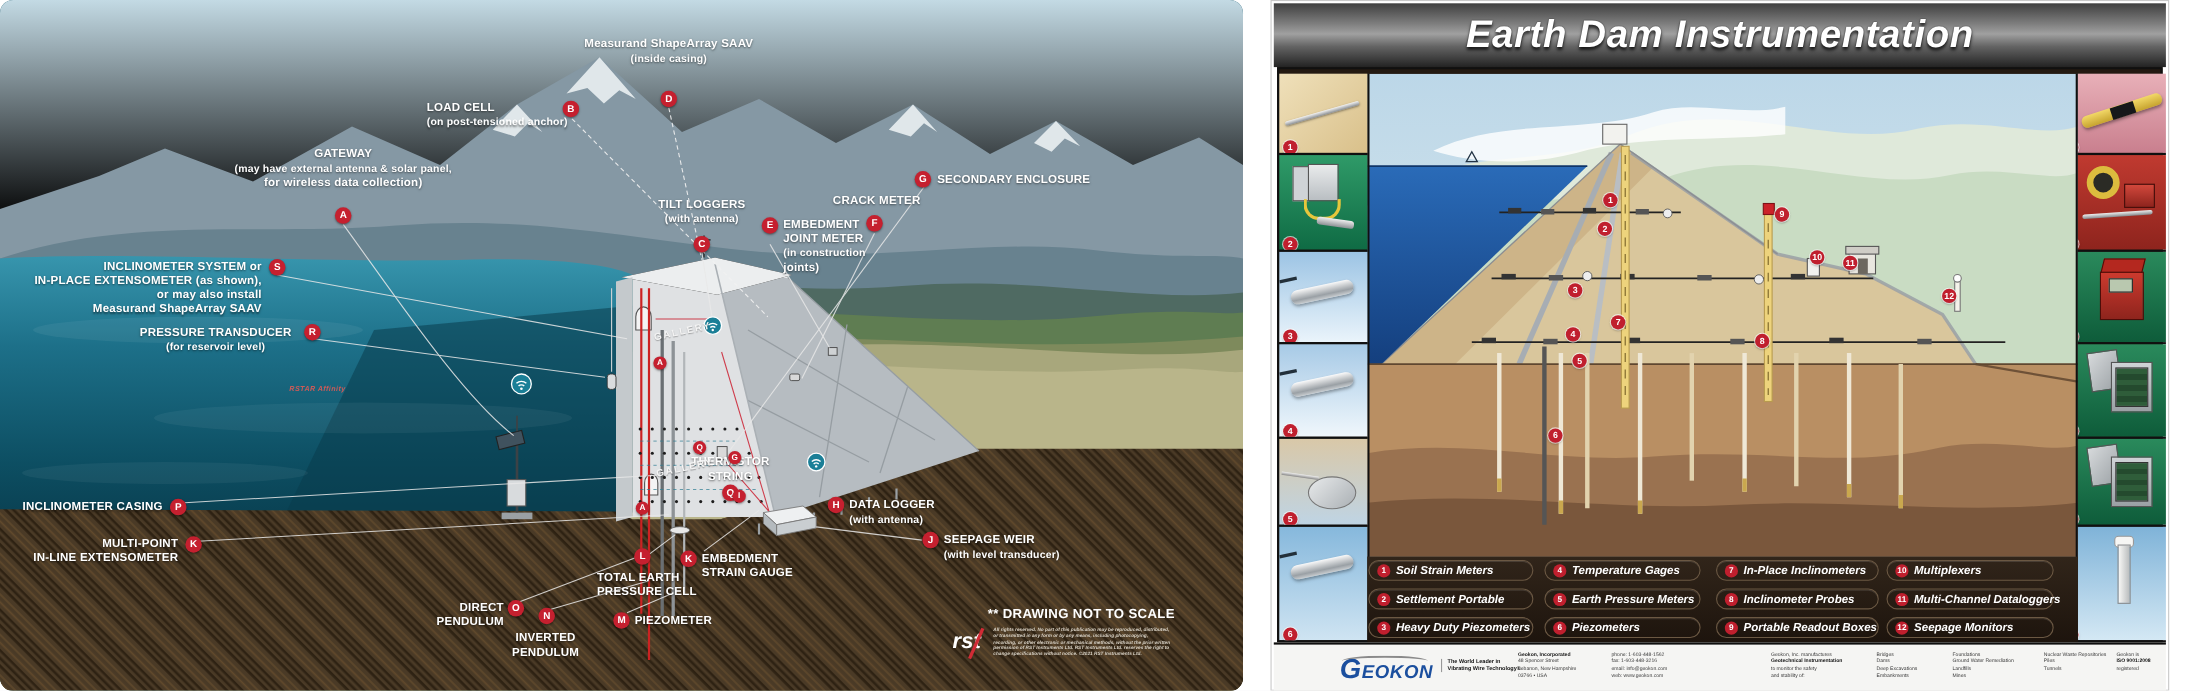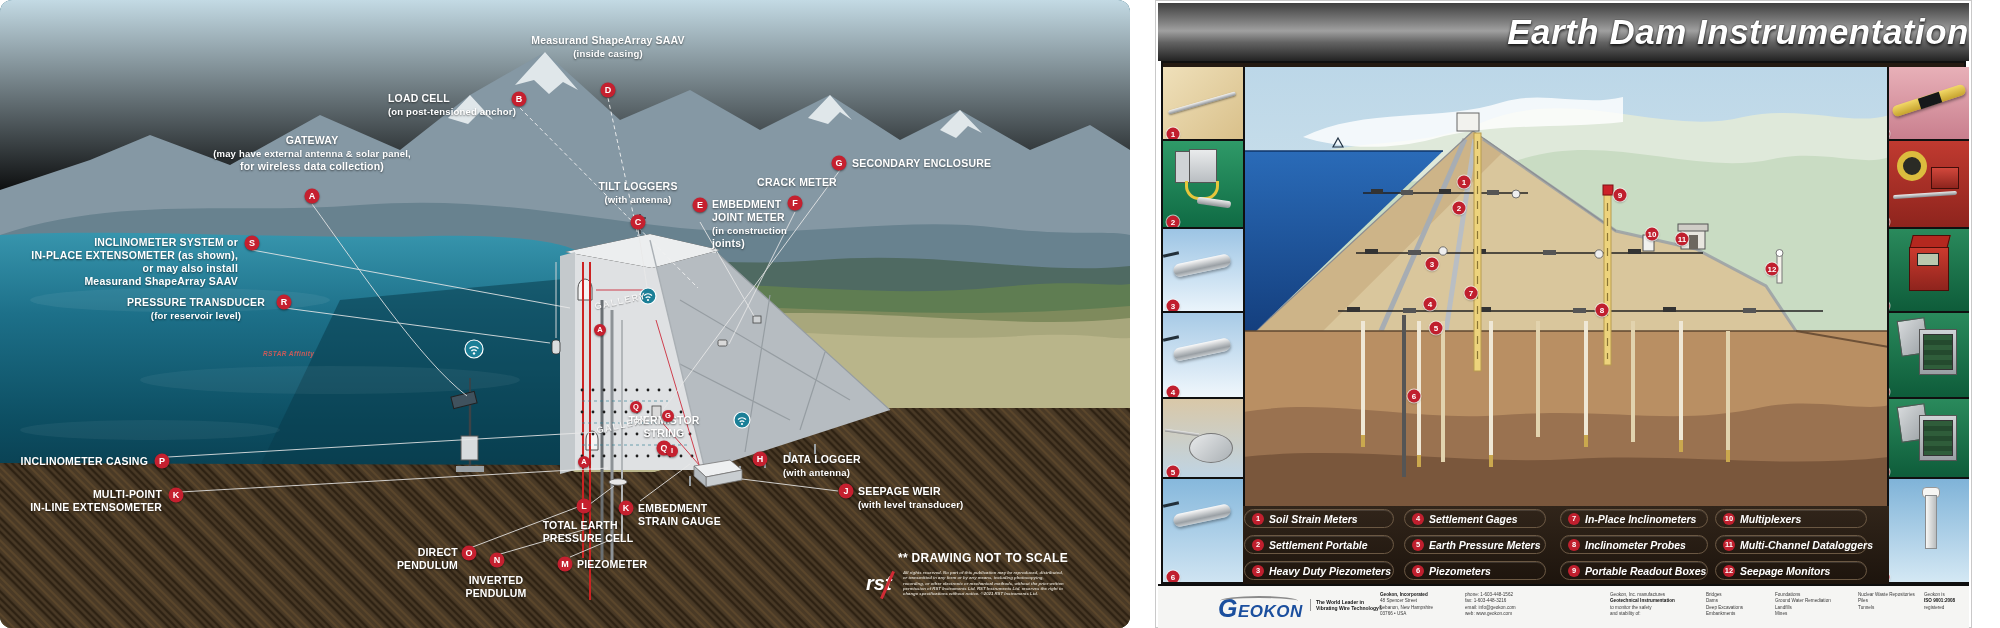--- a/index.html
+++ b/index.html
@@ -14,21 +14,21 @@
   #drawing-note{position:absolute;left:768px;top:551px;width:300px;text-align:right;color:#fff;font-weight:800;font-size:12px;letter-spacing:.3px;}
   #fine-print{position:absolute;left:903px;top:570px;width:162px;color:#d8d2c6;font-size:4.3px;line-height:5.3px;font-style:italic;font-weight:600;}
   #rst-logo{position:absolute;left:866px;top:572px;width:44px;height:30px;color:#fff;font-weight:800;font-style:italic;font-size:20px;}
   #rst-slash{position:absolute;left:20px;top:-2px;width:3px;height:30px;background:#d12b35;transform:rotate(24deg);}
   #wireless-note{position:absolute;left:263px;top:350px;color:#e05a55;font-size:6.5px;font-style:italic;font-weight:700;letter-spacing:.4px;opacity:.9;}
   .gallery-text{position:absolute;color:#f4f4f4;font-weight:700;font-size:9px;letter-spacing:1.5px;transform:rotate(-12deg);text-shadow:0 1px 1px rgba(0,0,0,.3);}
 
   
   #right-poster{position:absolute;left:1155px;top:0;width:817px;height:628px;background:#fff;border:1px solid #c9c9c9;box-sizing:border-box;}
   #rp-header{position:absolute;left:2px;top:2px;width:811px;height:58px;background:linear-gradient(180deg,#3f3f3f 0%,#7e7e7e 32%,#a0a0a0 48%,#636363 68%,#232323 100%);}
-  #rp-title{position:absolute;left:0;right:0;top:9px;text-align:right;color:#fff;font-size:35px;font-weight:800;font-style:italic;letter-spacing:.5px;text-shadow:0 2px 3px rgba(0,0,0,.75),0 0 1px #000;}
+  #rp-title{position:absolute;left:0;right:0;top:9px;text-align:center;color:#fff;font-size:35px;font-weight:800;font-style:italic;letter-spacing:.5px;text-shadow:0 2px 3px rgba(0,0,0,.75),0 0 1px #000;}
   #rp-frame{position:absolute;left:5px;top:60px;width:805px;height:523px;border:2px solid #101010;box-sizing:border-box;background:#241a12;}
   .tilecol{position:absolute;top:66px;width:80px;height:517px;}
   #tiles-left{left:7px;border-right:2px solid #101010;}
   #tiles-right{left:731px;border-left:2px solid #101010;}
   .tile{position:absolute;left:0;width:80px;overflow:hidden;border-bottom:2px solid #101010;box-sizing:border-box;}
   .nbdg{position:absolute;width:13px;height:13px;border-radius:50%;background:#c01f2e;color:#fff;font-size:8px;font-weight:700;line-height:13px;text-align:center;transform:translate(-50%,-50%);box-shadow:0 0 0 1px rgba(255,255,255,.65),0 1px 2px rgba(0,0,0,.5);}
   #rp-center{position:absolute;left:87px;top:66px;width:646px;height:439px;overflow:hidden;}
   #rp-legend{position:absolute;left:87px;top:505px;width:646px;height:78px;background:linear-gradient(180deg,#31251a,#1d140d);}
   .pill{position:absolute;height:19px;border-radius:10px;background:linear-gradient(180deg,#4032255 0%,#160f09 100%),#1b120b;border:1px solid #6b5843;box-shadow:inset 0 1px 0 rgba(255,255,255,.12);display:flex;align-items:center;gap:5px;padding:0 7px;box-sizing:border-box;color:#fff;font-style:italic;font-weight:700;font-size:10.5px;white-space:nowrap;}
   .pill .pn{flex:0 0 auto;width:12px;height:12px;border-radius:50%;background:#c01f2e;color:#fff;font-size:7.5px;font-weight:700;line-height:12px;text-align:center;font-style:normal;}
@@ -303,21 +303,21 @@
         <div class="llabel" style="top: 502px; left: 638px; text-align: left;">
           <div>EMBEDMENT</div>
           <div>STRAIN GAUGE</div>
         </div>
         <span class="bdg" style="left: 626px; top: 508px;">K</span>
         <div class="llabel" style="top: 414px; left: 664px; transform: translateX(-50%); text-align: center;">
           <div>THERMISTOR</div>
           <div>STRING</div>
         </div>
         <span class="bdg" style="left: 664px; top: 448px;">Q</span>
-        <div class="llabel" style="top: 453px; left: 772px; text-align: left; margin-left: 11px;">
+        <div class="llabel" style="top: 453px; left: 772px; text-align: left;">
           <div>DATA LOGGER</div>
           <div class="sub">(with antenna)</div>
         </div>
         <span class="bdg" style="left: 760px; top: 459px;">H</span>
         <div class="llabel" style="top: 485px; left: 858px; text-align: left;">
           <div>SEEPAGE WEIR</div>
           <div class="sub">(with level transducer)</div>
         </div>
         <span class="bdg" style="left: 846px; top: 491px;">J</span>
         <span class="bdg" style="width: 12px; height: 12px; line-height: 12px; font-size: 7.5px; left: 600px; top: 330px;">A</span>
@@ -531,21 +531,21 @@
         <div class="pill" style="left: 1px; top: 29px; width: 150px;">
           <span class="pn">2</span>
           <span>Settlement Portable</span>
         </div>
         <div class="pill" style="left: 1px; top: 55px; width: 150px;">
           <span class="pn">3</span>
           <span>Heavy Duty Piezometers</span>
         </div>
         <div class="pill" style="left: 161px; top: 3px; width: 142px;">
           <span class="pn">4</span>
-          <span>Settlement Gages</span>
+          <span>Temperature Gages</span>
         </div>
         <div class="pill" style="left: 161px; top: 29px; width: 142px;">
           <span class="pn">5</span>
           <span>Earth Pressure Meters</span>
         </div>
         <div class="pill" style="left: 161px; top: 55px; width: 142px;">
           <span class="pn">6</span>
           <span>Piezometers</span>
         </div>
         <div class="pill" style="left: 317px; top: 3px; width: 148px;">

